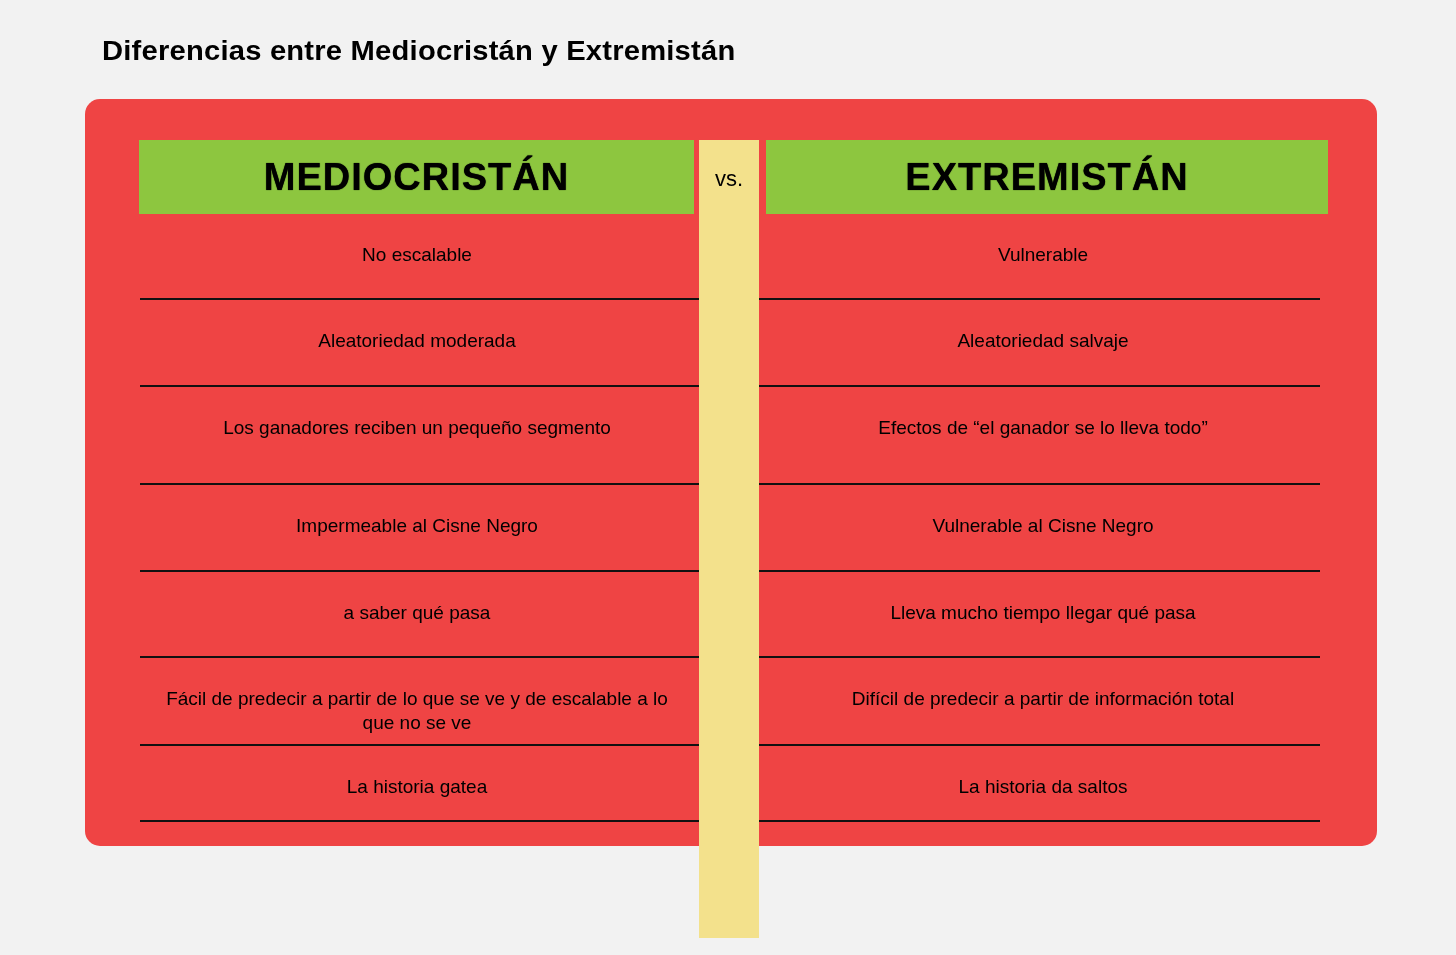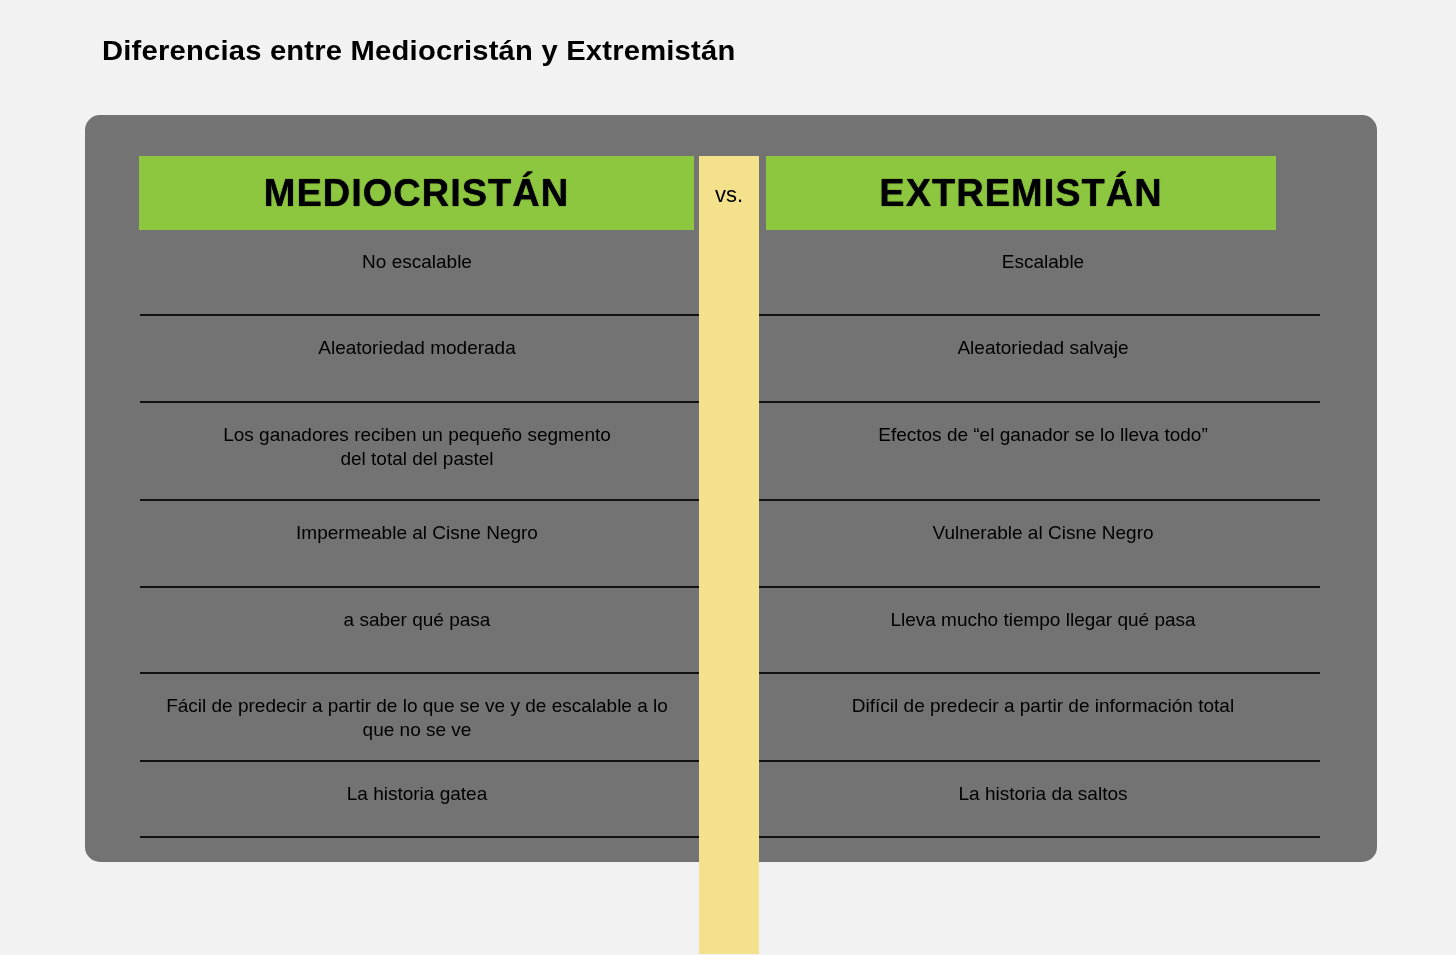--- a/index.html
+++ b/index.html
@@ -6,44 +6,44 @@
   body {
     width:1456px; height:955px; background:#f2f2f2; position:relative; overflow:hidden;
     font-family:"Liberation Sans", sans-serif; color:#000;
   }
   .page-title {
     position:absolute; left:102px; top:36px; margin:0;
     font-family:"Liberation Sans", sans-serif; font-weight:bold; font-size:27px;
     letter-spacing:0.2px; transform:scaleX(1.08); transform-origin:left center;
   }
   .card {
-    position:absolute; left:85px; top:115px; width:1292px; height:747px;
-    background:#737373; border-radius:15px;
+    position:absolute; left:85px; top:99px; width:1292px; height:747px;
+    background:#ef4444; border-radius:15px;
   }
   .header-cell {
     position:absolute; top:41px; height:74px; background:#8dc63f;
     display:flex; align-items:center; justify-content:center;
     font-family:"Liberation Sans", sans-serif; font-weight:bold; font-size:38px;
     letter-spacing:1px; text-shadow:0 0 1px #000;
   }
   .header-left { left:54px; width:555px; }
-  .header-right { left:681px; width:510px; }
+  .header-right { left:681px; width:562px; }
   .vs-bar {
     position:absolute; left:614px; top:41px; width:60px; height:798px;
     background:#f3e18c; z-index:2;
   }
   .vs-label {
     position:absolute; left:0; right:0; top:26px; text-align:center;
     font-size:22px; font-family:"Liberation Sans", sans-serif;
   }
   .rows { position:absolute; left:55px; top:115px; width:1180px; }
   .row { position:relative; border-bottom:2px solid #111; box-sizing:border-box; }
   .cell {
     position:absolute; top:0; text-align:center; font-size:19px; line-height:24px;
-    padding-top:20px;
+    padding-top:29px;
   }
   .cell-left { left:0; width:554px; }
   .cell-right { left:626px; width:554px; }
   .cell span { display:block; }
 </style>
 </head>
 <body>
 
 <h1 class="page-title">Diferencias entre Mediocristán y Extremistán</h1>
 
@@ -53,35 +53,34 @@
     <div class="vs-label">vs.</div>
   </div>
   <div class="header-cell header-right">EXTREMISTÁN</div>
 
   <div class="rows">
     <div class="row" style="height: 86px;">
       <div class="cell cell-left">
           <span>No escalable</span>
         </div>
       <div class="cell cell-right">
-          <span>Escalable</span>
+          <span>Vulnerable</span>
         </div>
     </div>
     <div class="row" style="height: 87px;">
       <div class="cell cell-left">
           <span>Aleatoriedad moderada</span>
         </div>
       <div class="cell cell-right">
           <span>Aleatoriedad salvaje</span>
         </div>
     </div>
     <div class="row" style="height: 98px;">
       <div class="cell cell-left">
           <span>Los ganadores reciben un pequeño segmento</span>
-          <span>del total del pastel</span>
         </div>
       <div class="cell cell-right">
           <span>Efectos de “el ganador se lo lleva todo”</span>
         </div>
     </div>
     <div class="row" style="height: 87px;">
       <div class="cell cell-left">
           <span>Impermeable al Cisne Negro</span>
         </div>
       <div class="cell cell-right">

